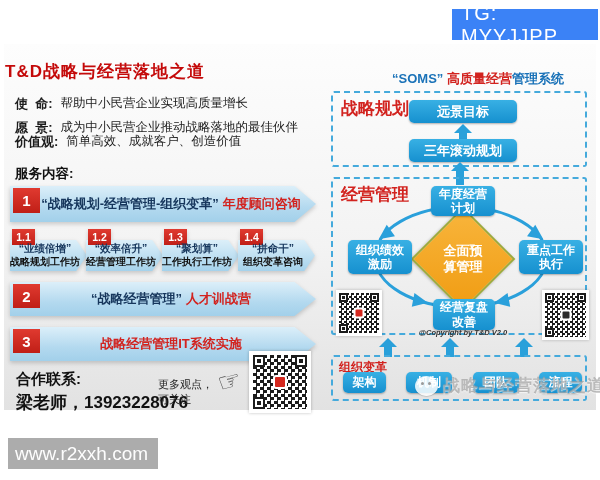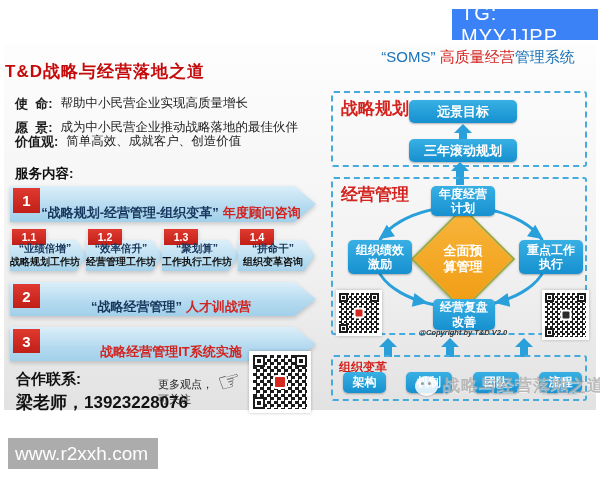--- a/index.html
+++ b/index.html
@@ -20,28 +20,28 @@
   .l-title { left:5px; top:60px; font-size:17px; font-weight:bold; color:#c40a0a; letter-spacing:1px; }
   .intro-row { left:15px; width:300px; display:flex; font-size:12.5px; color:#1c1c1c; }
   .intro-row .lab { font-weight:bold; white-space:pre; margin-right:8px; font-size:13px; }
   .svc-heading { left:15px; top:165px; font-size:13.5px; font-weight:bold; color:#111; }
 
   .banner { filter:drop-shadow(0 2px 2px rgba(0,0,0,.18)); }
   .banner-bg { position:absolute; inset:0; background:linear-gradient(180deg,#dcefF9 0%,#b3d9ef 60%,#a2d0ea 100%);
     clip-path:polygon(0 0,93% 0,100% 50%,93% 100%,0 100%); }
   .badge { position:absolute; background:linear-gradient(180deg,#e03a30,#c01f17); color:#fff; font-weight:bold;
     display:flex; align-items:center; justify-content:center; }
-  .banner-text { position:absolute; inset:0; display:flex; align-items:flex-end; justify-content:center;
+  .banner-text { position:absolute; inset:0; display:flex; align-items:center; justify-content:center;
     padding-left:30px; padding-right:14px; font-size:13px; font-weight:bold; white-space:nowrap; }
   .t-dark { color:#16365c; } .t-red { color:#d2231f; margin-left:4px; }
 
   .mini { filter:drop-shadow(0 2px 2px rgba(0,0,0,.18)); }
   .mini-bg { position:absolute; left:0; right:0; top:11px; bottom:0; background:linear-gradient(180deg,#dcefF9,#a5d2eb);
     clip-path:polygon(0 0,86% 0,100% 50%,86% 100%,0 100%); }
-  .mini .badge { left:2px; top:0; width:34px; height:16px; font-size:10.5px; }
+  .mini .badge { left:2px; top:0; width:23px; height:16px; font-size:10.5px; }
   .mini .l1 { position:absolute; top:13px; left:0; width:70px; text-align:center; font-size:10.5px; font-weight:bold; color:#16365c; white-space:nowrap; }
   .mini .l2 { position:absolute; top:26px; left:0; width:70px; text-align:center; font-size:10px; font-weight:bold; color:#111; white-space:nowrap; }
 
   .contact-h { left:16px; top:370px; font-size:15px; font-weight:bold; color:#111; }
   .contact-d { left:16px; top:391px; font-size:17px; font-weight:bold; color:#111; }
   .follow { left:158px; top:377px; width:62px; text-align:left; font-size:11px; color:#222; white-space:pre-line; line-height:1.35; }
   .hand { left:218px; top:366px; font-size:26px; color:#444; transform:rotate(-15deg); }
 
   
   .qr { background:#fff; box-shadow:0 0 3px rgba(0,0,0,.25); }
@@ -52,21 +52,21 @@
   .qr .f::after { content:''; position:absolute; left:2px; top:2px; width:4px; height:4px; background:#1c1c1c; }
   .qr.small .f::after { width:3px; height:3px; left:1px; top:1px; }
   .qr .f.tl { left:4px; top:4px; } .qr .f.tr { right:4px; top:4px; } .qr .f.bl { left:4px; bottom:4px; }
   .qr.small .f.tl { left:3px; top:3px; } .qr.small .f.tr { right:3px; top:3px; } .qr.small .f.bl { left:3px; bottom:3px; }
   .qr .logo { position:absolute; left:50%; top:50%; transform:translate(-50%,-50%); width:14px; height:14px;
     background:#d5281f; border:2px solid #fff; border-radius:3px; }
   .qr.small .logo { width:11px; height:11px; }
   .qr .logo.dark { background:#2b2b2b; }
 
   
-  .r-title { left:360px; top:48px; width:236px; text-align:center; font-size:15px; font-weight:normal; white-space:nowrap; }
+  .r-title { left:360px; top:70px; width:236px; text-align:center; font-size:13px; font-weight:bold; white-space:nowrap; }
   .r-title .b { color:#1a72b8; } .r-title .r { color:#d2231f; }
 
   .dash { border:2px dashed #45aadc; border-radius:3px; }
   .sec-label { position:absolute; left:8px; top:4px; color:#d2231f; font-weight:bold; font-size:17px; }
 
   .bluebox { position:absolute; background:linear-gradient(180deg,#38b0e4,#1690cf); border-radius:5px; color:#fff;
     font-weight:bold; display:flex; align-items:center; justify-content:center; text-align:center;
     white-space:pre-line; line-height:1.18; box-shadow:0 1px 2px rgba(0,0,0,.3); }
 
   

